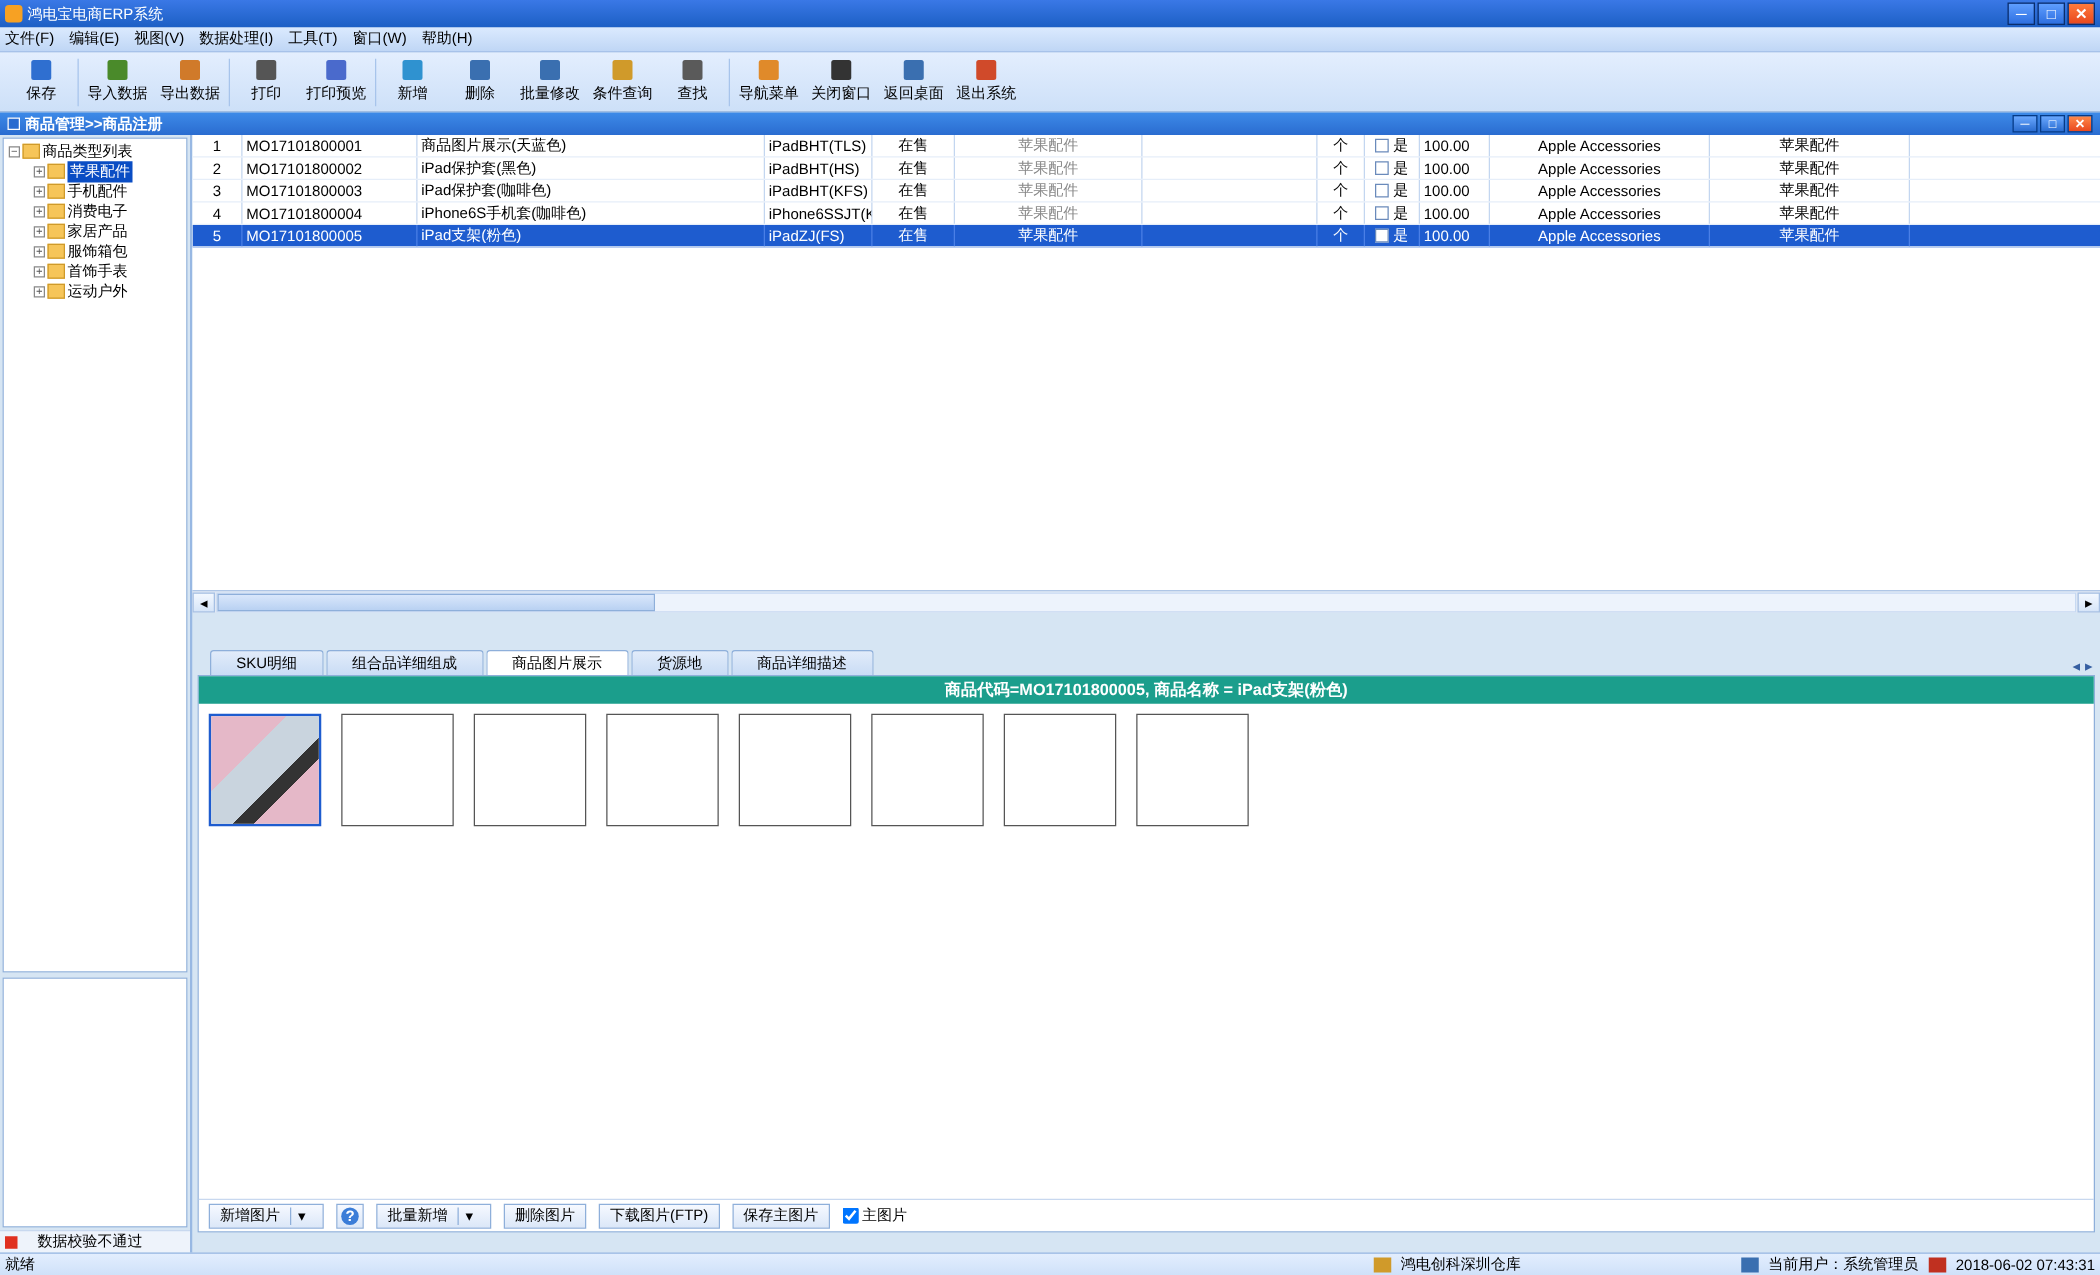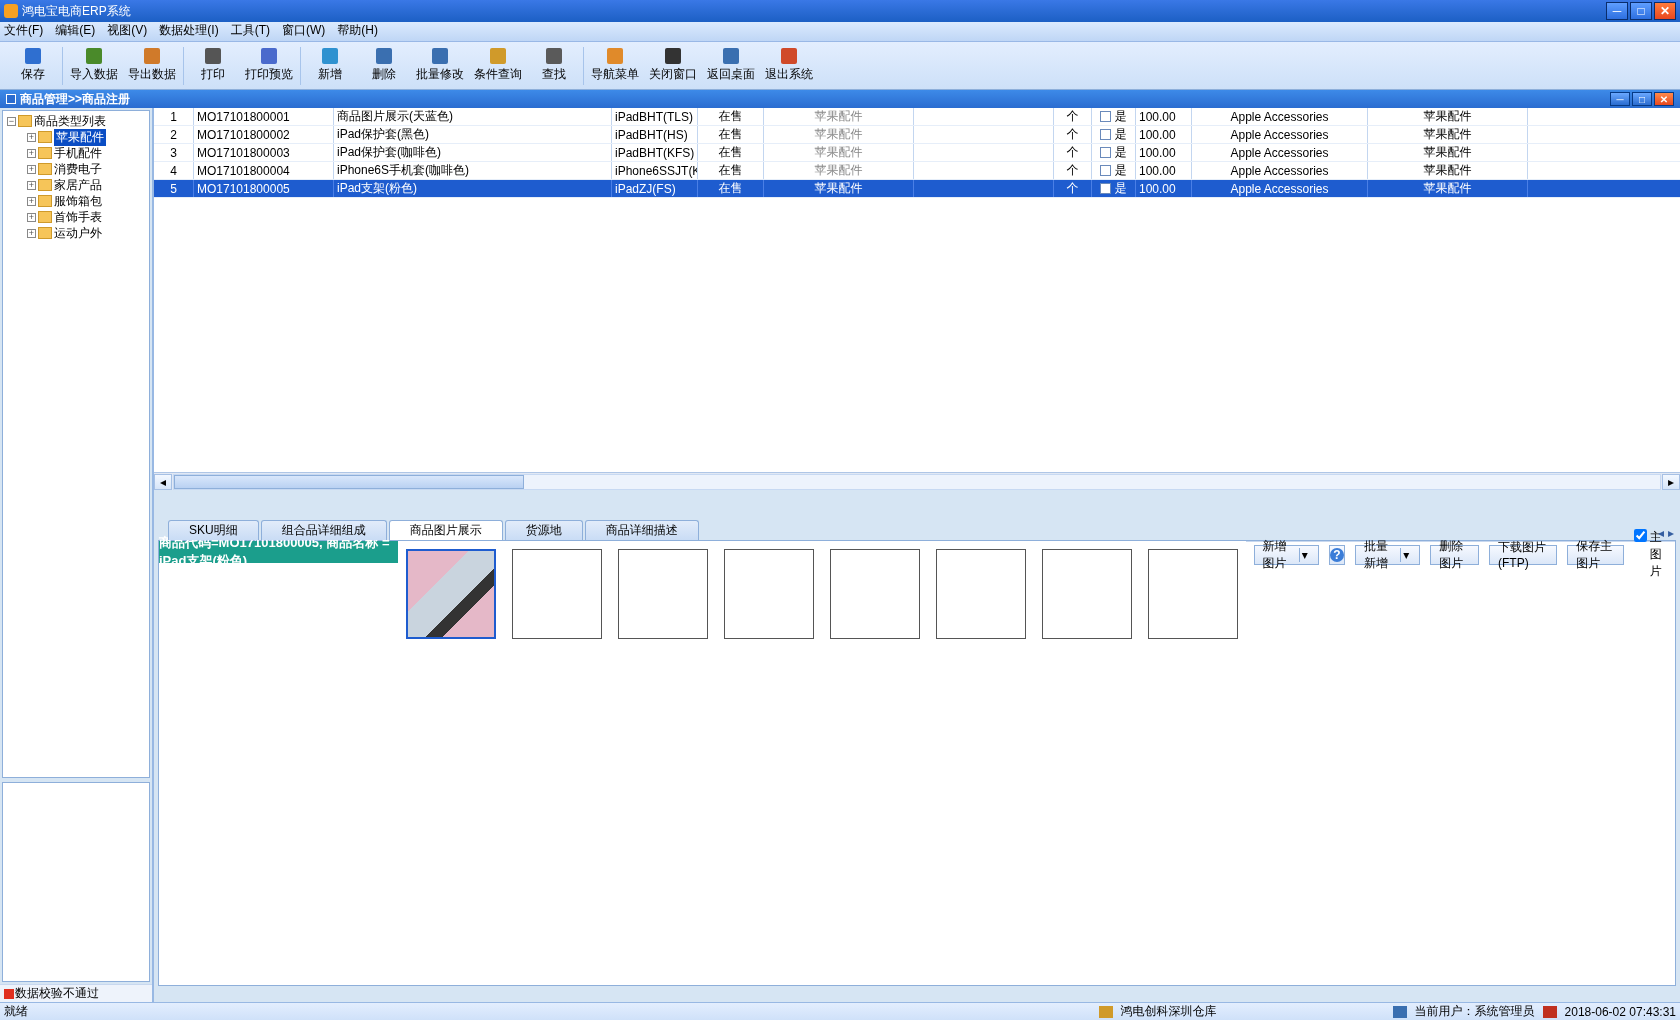--- a/index.html
+++ b/index.html
@@ -41,21 +41,21 @@
 
 .leftpanel { width:154px; display:flex; flex-direction:column; border-right:2px solid #98b8e3;}
 .tree { flex:1; background:#fff; border:1px solid #8eafda; margin:2px; padding:2px; overflow:auto;}
 .tree-row { display:flex; align-items:center; gap:2px; height:16px; padding-left:0; }
 .tree-row.l1 { padding-left: 2px; }
 .tree-row.l2 { padding-left: 22px; }
 .tree-row .pm { width:9px; height:9px; border:1px solid #888; display:flex; align-items:center; justify-content:center; font-size:9px; line-height:1; color:#555; background:#fff;}
 .tree-row .fldr { width:14px; height:12px; background:#f6c559; border:1px solid #cf9a2a; }
 .tree-row .lbl.sel { background:#0a4dc4; color:#fff; padding:0 2px; }
 .validation { background:#fff; border:1px solid #8eafda; margin:2px; height:200px; }
-.validation-foot { height:18px; background:#eef3fb; border-top:1px solid #c8d8ef; display:flex; align-items:center; padding:0 4px; gap:1px;}
+.validation-foot { height:18px; background:#eef3fb; border-top:1px solid #c8d8ef; display:flex; align-items:center; padding:0 4px; gap:16px;}
 .red-sq { width:10px; height:10px; background:#e03020; }
 
 
 .right { flex:1; display:flex; flex-direction:column; background:#d6e5f3; }
 .searchbar { height:22px; display:flex; align-items:center; gap:6px; padding:2px 6px 2px 12px; background:#dfeafa;}
 .searchbar input { width:290px; height:18px; border:1px solid #7a9fd0; padding:0 3px; background:#fff;}
 .searchbar .qbtn { width:58px; height:18px; background:linear-gradient(#f3f8ff,#d6e5f8); border:1px solid #7a9fd0; }
 
 .gridwrap { flex:0 0 auto; height:410px; position:relative;}
 .gridhdr, .gridrow { display:flex; }
@@ -74,21 +74,21 @@
 .hscroll { height:18px; background:#e1e8f4; border-top:1px solid #afc6e6; display:flex; align-items:center; position:relative;}
 .hscroll .larr,.hscroll .rarr{width:18px;height:16px;background:linear-gradient(#f3f8ff,#d6e5f8);border:1px solid #a6c0e4;display:flex;align-items:center;justify-content:center;}
 .hscroll .track{flex:1;height:16px;background:#edf3fc;border:1px solid #c7d9f2;position:relative;margin:0 1px;}
 .thumb{position:absolute;left:0;width:350px;height:14px;background:linear-gradient(#d9e7fb,#b9d1f2);border:1px solid #8eafda;}
 
 
 .tabbar { height:22px; display:flex; align-items:flex-end; padding-left:14px; gap:0; position:relative;}
 .tab { height:20px; padding:0 20px; display:flex; align-items:center; background:linear-gradient(#e2ecfa,#c9dcf5); border:1px solid #8eafda; border-bottom:none; border-radius:3px 3px 0 0; margin-right:2px;}
 .tab.active { background:#fff; }
 .tabbar .navarr { margin-left:auto; display:flex; gap:4px; padding-right:6px; color:#365fa1;}
-.tabcontent { flex:1; background:#fff; border:1px solid #8eafda; margin:0 4px 16px 4px; display:flex; flex-direction:row;}
+.tabcontent { flex:1; background:#fff; border:1px solid #8eafda; margin:0 4px 16px 4px; display:flex; flex-direction:column;}
 .imgheader { height:22px; background:#1b9e8c; color:#fff; display:flex; align-items:center; justify-content:center; font-weight:bold; font-size:13px;}
 .thumbstrip { padding:8px; display:flex; gap:16px; flex:1;}
 .thumbbox { width:90px; height:90px; border:1px solid #555; background:#fff; }
 .thumbbox.sel { border:2px solid #1e5ccf; }
 .thumbbox .imgph { width:100%; height:100%; background:linear-gradient(135deg,#e5b8c8 35%,#c9d4de 35%,#c9d4de 60%,#333 60%,#333 70%,#e5b8c8 70%); }
 
 .imgfoot { height:26px; border-top:1px solid #c8d8ef; display:flex; align-items:center; padding:0 8px; gap:10px;}
 .fbtn,.fbtn-sm { height:20px; background:linear-gradient(#f6f9ff,#dbe7f8); border:1px solid #8eafda; display:flex; align-items:center; padding:0 8px; gap:4px;}
 .fbtn-sm{width:22px;padding:0;justify-content:center;}
 .drop{width:18px;border-left:1px solid #8eafda;margin-left:4px;display:flex;align-items:center;justify-content:center;}
@@ -364,21 +364,21 @@
         <div class="fbtn-sm">
             <span class="qm">?</span>
           </div>
         <div class="fbtn">
             <span>批量新增</span>
             <span class="drop">▾</span>
           </div>
         <div class="fbtn">删除图片</div>
         <div class="fbtn">下载图片(FTP)</div>
         <div class="fbtn">保存主图片</div>
-        <label style="display:flex;align-items:flex-start;gap:3px;">
+        <label style="display:flex;align-items:center;gap:3px;">
           <input type="checkbox" checked="" style="">
           <span>主图片</span>
         </label>
       </div>
     </div>
   </div>
 </div>
 
 <div class="statusbar">
   <span>就绪</span>

